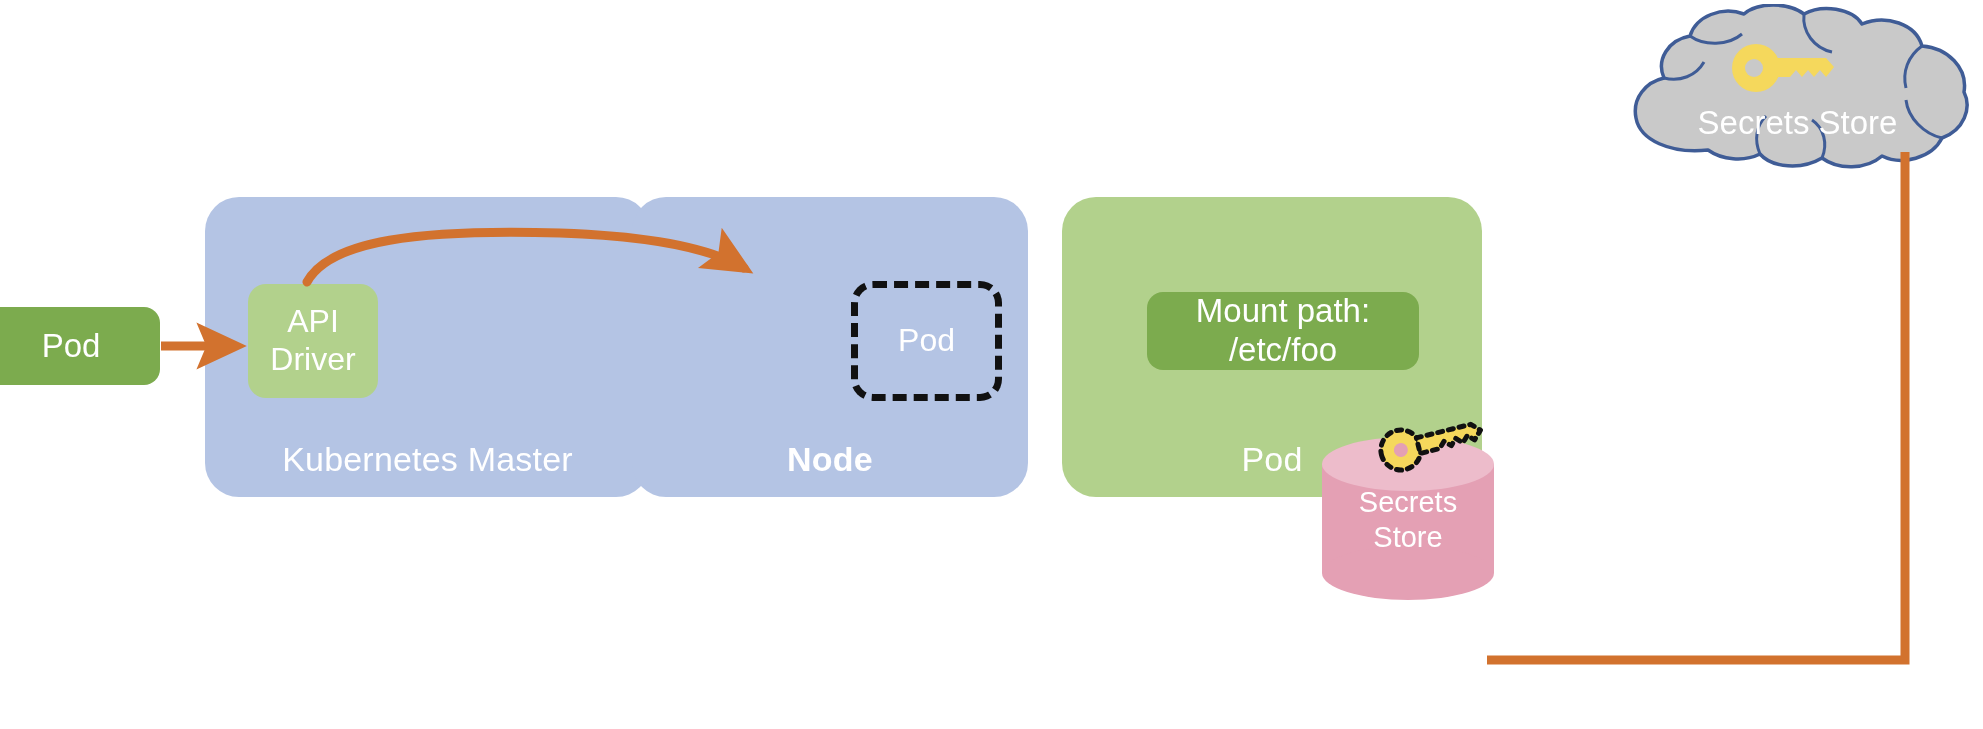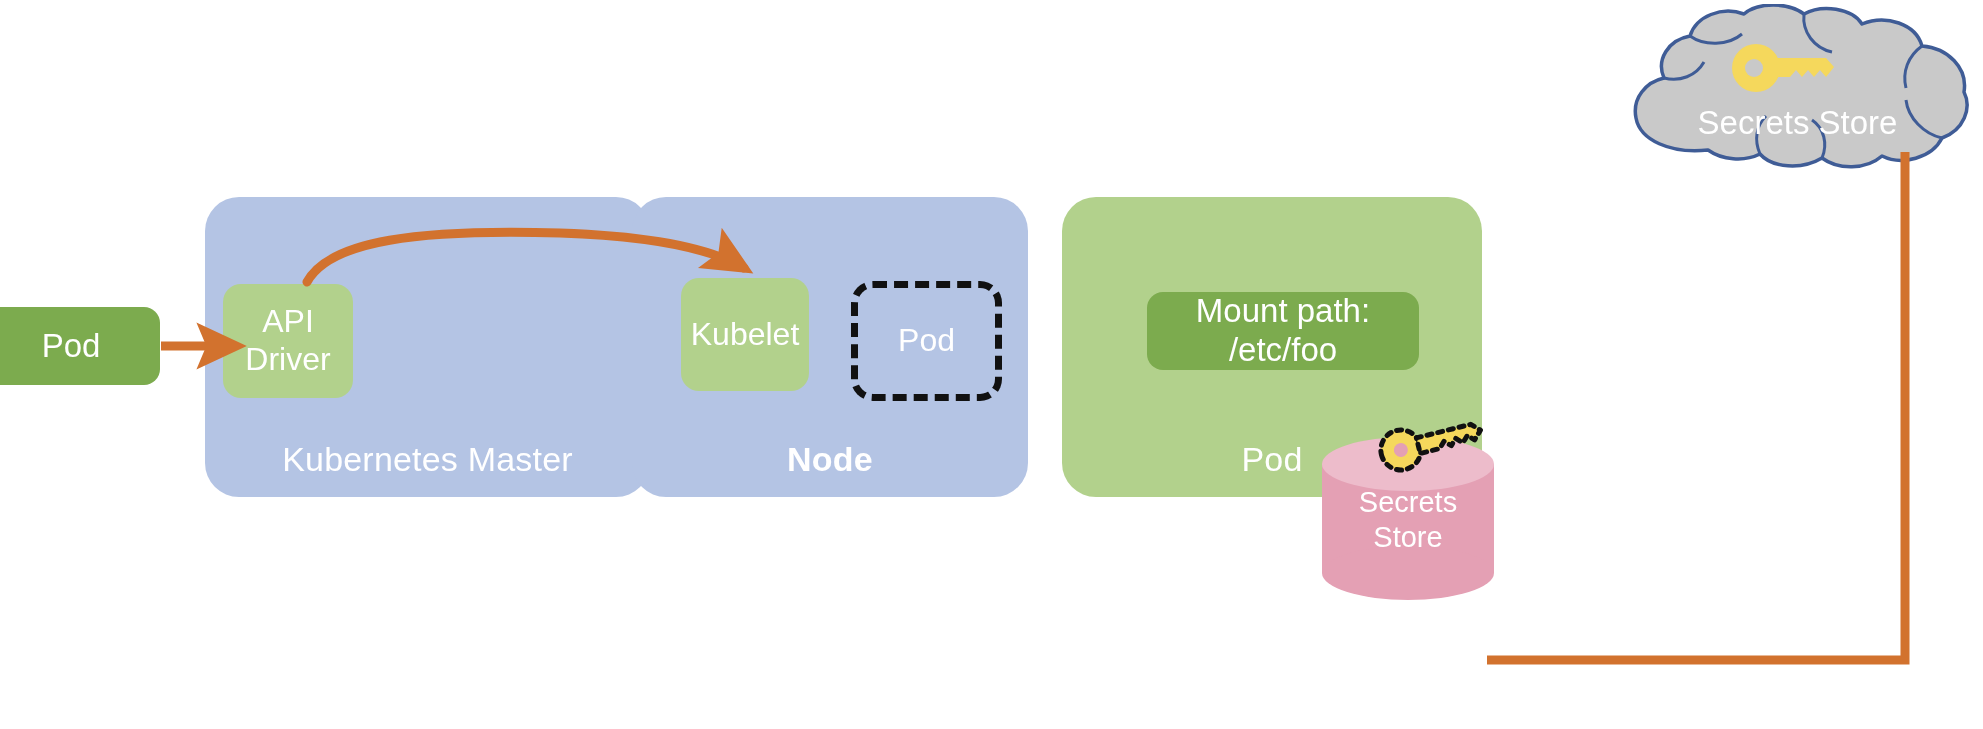--- a/index.html
+++ b/index.html
@@ -128,28 +128,25 @@
   </div>
 
   <div class="abs panel panel-green" style="left:1062px; top:197px; width:420px; height:300px;">
     <div class="panel-label" style="top:243px;">Pod</div>
   </div>
 
   <div class="abs pod-dark center-text" style="left:-18px; top:307px; width:178px; height:78px;">
     <span>Pod</span>
   </div>
 
-  <div class="abs node-box center-text" style="left:223px; top:284px; width:130px; height:114px; flex-direction:column;">
+  <div class="abs node-box center-text" style="left:248px; top:284px; width:130px; height:114px; flex-direction:column;">
     <span>API</span>
     <span>Driver</span>
   </div>
 
-  <div class="abs node-box center-text" style="left:681px; top:278px; width:128px; height:113px;">
-    <span>Kubelet</span>
-  </div>
 
   <div class="abs pod-dashed center-text" style="left:851px; top:281px; width:137px; height:106px;">
     <span>Pod</span>
   </div>
 
   <div class="abs mount-box center-text" style="left:1114px; top:292px; width:272px; height:78px; flex-direction:column;margin-left:33px;">
     <span>Mount path:</span>
     <span>/etc/foo</span>
   </div>
 

